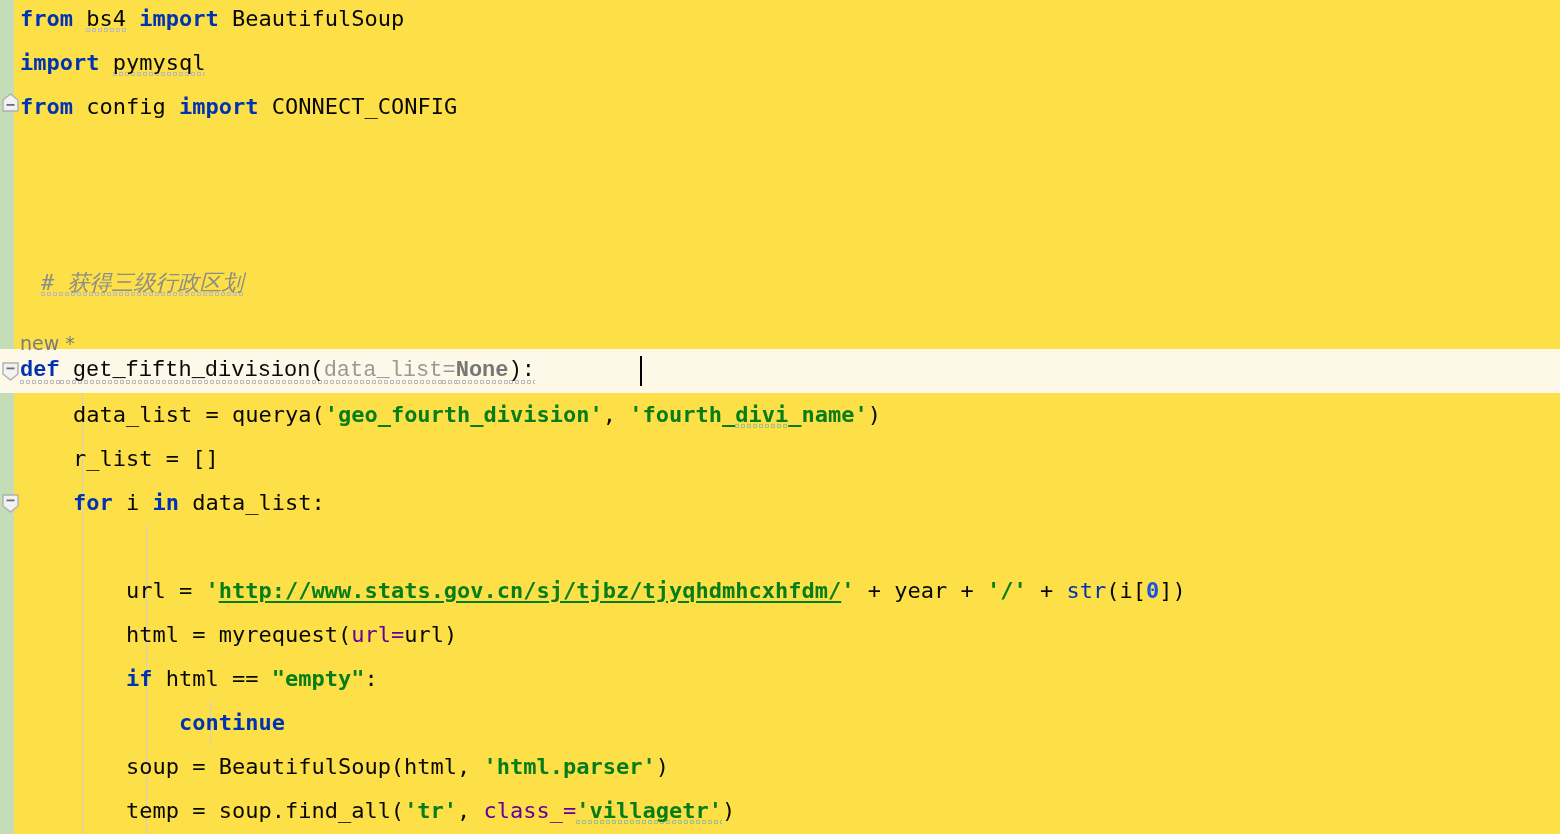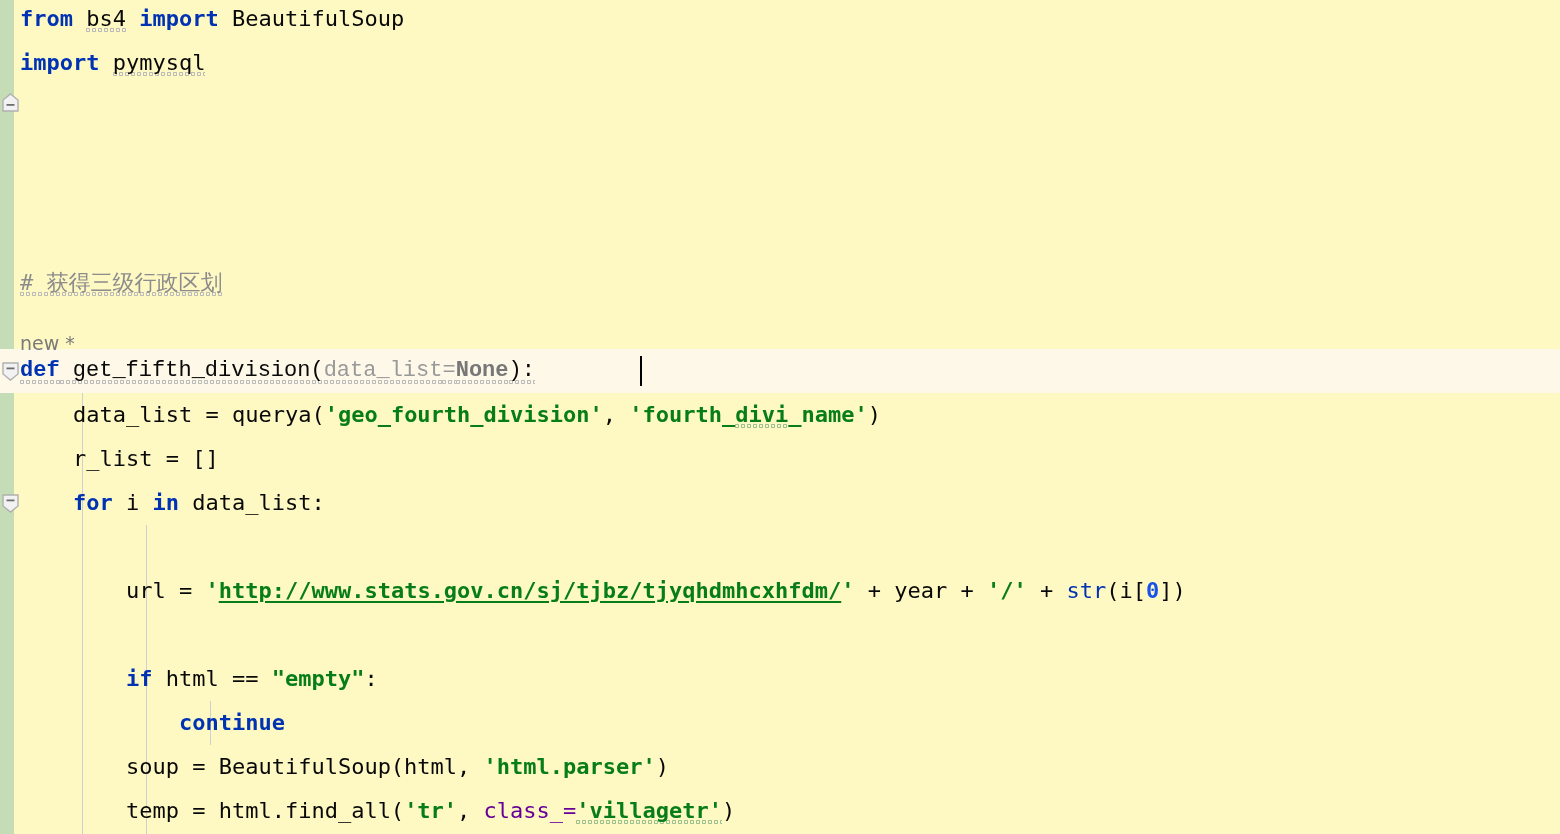--- a/index.html
+++ b/index.html
@@ -1,20 +1,20 @@
 <!DOCTYPE html>
 <html><head>
 <meta charset="utf-8">
 <style>
   html,body{margin:0;padding:0;}
   body{
     width:1560px;height:834px;overflow:hidden;background:#ffffff;
     font-family:"DejaVu Sans Mono","Liberation Mono",monospace;
   }
-  #editor{position:relative;width:1560px;height:834px;background:#fef9c3;}
+  #editor{position:relative;width:1560px;height:834px;background:#fde047;}
 
   
   .vcs-stripe{position:absolute;left:0;top:0;width:14px;height:834px;background:#c5ddb6;}
   .gutter{position:absolute;left:0;top:0;width:20px;height:834px;}
 
   
   .fold{position:absolute;left:1px;width:19px;height:22px;}
   .fold svg{display:block;}
 
   
@@ -31,21 +31,21 @@
 
   
   .kw      {color:#0033b3;font-weight:bold;}
   .str     {color:#067d17;font-weight:bold;}
   .num     {color:#1750eb;font-weight:bold;}
   .builtin {color:#0033b3;}
   .kwarg   {color:#660099;}
   .param   {color:#999999;}
   .paramkw {color:#777777;font-weight:bold;}
   .plain   {color:#080808;}
-  .comment {color:#8c8c8c;}
+  .comment {color:#8c8c8c;font-style:italic;margin-left:21px;}
   .link    {color:#067d17;font-weight:bold;text-decoration:underline;text-underline-offset:3px;}
 
   
   .squiggle{
     position:relative;
     background-image:
       radial-gradient(circle at 2px 3px, rgba(0,0,0,0) 1.4px, #b9b9b9 1.5px, #b9b9b9 2.1px, rgba(0,0,0,0) 2.2px);
     background-size:6px 6px;
     background-repeat:repeat-x;
     background-position:0 100%;
@@ -96,40 +96,42 @@
   <div class="indent-guide" style="left:82px;top:393px;height:441px;"></div>
   <div class="indent-guide" style="left:146px;top:525px;height:309px;"></div>
   <div class="indent-guide" style="left:210px;top:701px;height:44px;"></div>
 
   <div class="code-area">
 
     <div class="line" style="top:-3px;"><span class="txt"><span class="kw">from</span><span class="plain"> </span><span class="plain squiggle">bs4</span><span class="plain"> </span><span class="kw">import</span><span class="plain"> </span><span class="plain">BeautifulSoup</span></span></div>
 
     <div class="line" style="top:41px;"><span class="txt"><span class="kw">import</span><span class="plain"> </span><span class="plain squiggle">pymysql</span></span></div>
 
+    <div class="line" style="top:85px;"><span class="txt"><span class="kw">from</span><span class="plain"> </span><span class="plain">config</span><span class="plain"> </span><span class="kw">import</span><span class="plain"> </span><span class="plain">CONNECT_CONFIG</span></span></div>
 
     <div class="line" style="top:261px;"><span class="txt"><span class="comment squiggle"># 获得三级行政区划</span></span></div>
 
     <div class="inlay" style="left:20px;top:312px;margin-top:16px;">new *</div>
 
     <div class="line" style="top:349px;font-family:Liberation Mono, monospace;"><span class="txt"><span class="kw squiggle">def</span><span class="plain squiggle"> get_fifth_division(</span><span class="param squiggle">data_list</span><span class="param squiggle">=</span><span class="paramkw squiggle">None</span><span class="plain squiggle">):</span></span></div>
     <div class="caret" style="left:640px;top:356px;"></div>
 
     <div class="line" style="top:393px;"><span class="txt"><span class="plain">    </span><span class="plain">data_list = querya(</span><span class="str">'geo_fourth_division'</span><span class="plain">, </span><span class="str">'fourth_</span><span class="str squiggle green">divi</span><span class="str">_name'</span><span class="plain">)</span></span></div>
 
     <div class="line" style="top:481px;"><span class="txt"><span class="plain">    </span><span class="kw">for</span><span class="plain"> i </span><span class="kw">in</span><span class="plain"> data_list:</span></span></div>
 
     <div class="line" style="top:437px;"><span class="txt"><span class="plain">    </span><span class="plain">r_list = []</span></span></div>
 
 
     <div class="line" style="top:569px;"><span class="txt"><span class="plain">        </span><span class="plain">url = </span><span class="str">'</span><span class="link">http://www.stats.gov.cn/sj/tjbz/tjyqhdmhcxhfdm/</span><span class="str">'</span><span class="plain"> + year + </span><span class="str">'/'</span><span class="plain"> + </span><span class="builtin">str</span><span class="plain">(i[</span><span class="num">0</span><span class="plain">])</span></span></div>
 
+    <div class="line" style="top:613px;"><span class="txt"><span class="plain">        </span><span class="plain">html = myrequest(</span><span class="kwarg">url</span><span class="kwarg">=</span><span class="plain">url</span><span class="plain">)</span></span></div>
 
     <div class="line" style="top:657px;"><span class="txt"><span class="plain">        </span><span class="kw">if</span><span class="plain"> html == </span><span class="str">"empty"</span><span class="plain">:</span></span></div>
 
     <div class="line" style="top:701px;"><span class="txt"><span class="plain">            </span><span class="kw">continue</span></span></div>
 
     <div class="line" style="top:745px;"><span class="txt"><span class="plain">        </span><span class="plain">soup = BeautifulSoup(html, </span><span class="str">'html.parser'</span><span class="plain">)</span></span></div>
 
-    <div class="line" style="top:789px;"><span class="txt"><span class="plain">        </span><span class="plain">temp = html.find_all(</span><span class="str">'tr'</span><span class="plain">, </span><span class="kwarg">class_</span><span class="kwarg">=</span><span class="str squiggle green">'villagetr'</span><span class="plain">)</span></span></div>
+    <div class="line" style="top:789px;"><span class="txt"><span class="plain">        </span><span class="plain">temp = soup.find_all(</span><span class="str">'tr'</span><span class="plain">, </span><span class="kwarg">class_</span><span class="kwarg">=</span><span class="str squiggle green">'villagetr'</span><span class="plain">)</span></span></div>
 
   </div>
 </div>
 
 </body></html>

